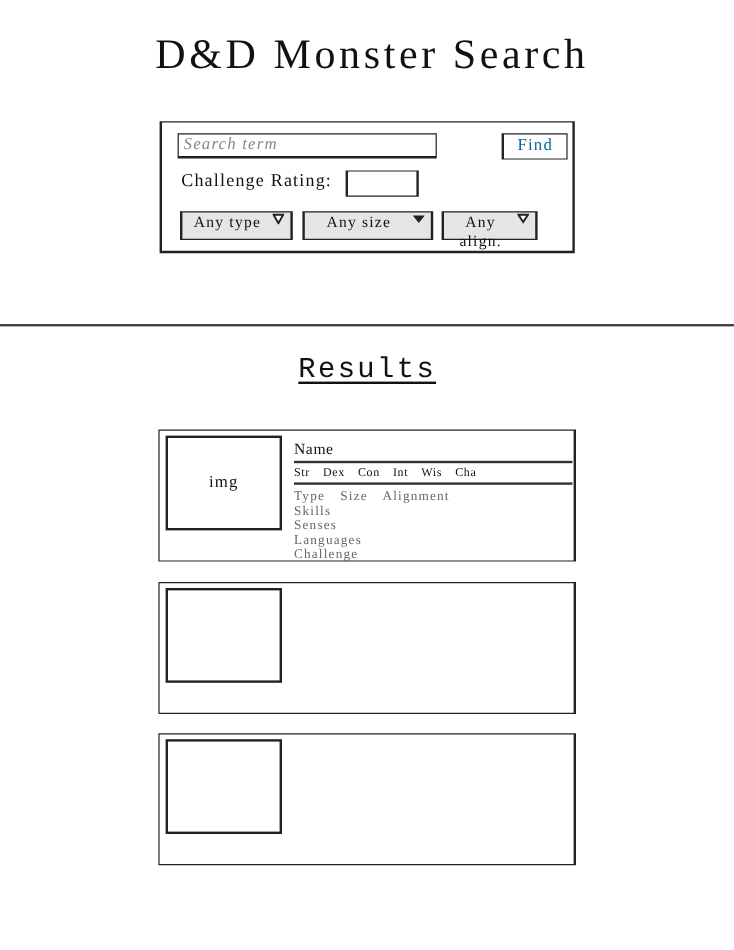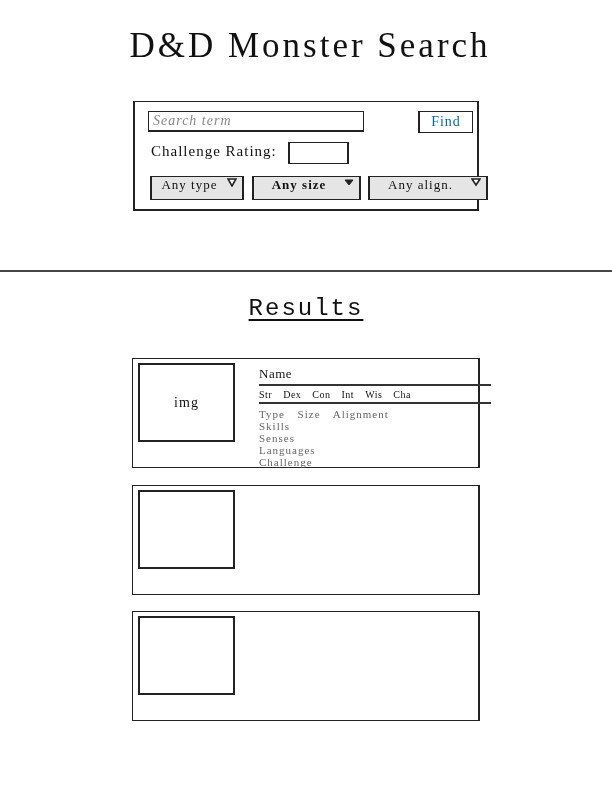--- a/index.html
+++ b/index.html
@@ -19,32 +19,32 @@
            font-family:"Liberation Serif", serif; font-size:14px; letter-spacing:1px; padding:0; cursor:pointer; color:#0369a1; }
   .cr-label { position:absolute; left:16px; top:41px; font-size:15px; letter-spacing:1px; }
   .cr-input { position:absolute; left:153px; top:40px; width:61px; height:22px;
            border:1.5px solid #222; border-left-width:2px; border-right-width:2px; box-sizing:border-box; background:#fff; outline:none; }
   .select { position:absolute; top:74px; height:24px; border:1.5px solid #222;
            border-left-width:2px; border-right-width:2px; box-sizing:border-box; background:#e5e5e5;
            font-size:13px; letter-spacing:1px; display:flex; align-items:flex-start; cursor:pointer; }
   .select .lbl { flex:1; text-align:center; }
   .select .arrow { width:10px; height:10px; margin-right:5px; display:inline-block; }
   .sel-type  { left:15px;  width:94px; }
-  .sel-size  { left:117px; width:109px;font-weight:bold; }
-  .sel-align { left:233px; width:120px; }
+  .sel-size  { left:117px; width:109px; }
+  .sel-align { left:233px; width:80px; }
   .divider { position:absolute; left:0; top:270px; width:612px; height:2px; background:#444; }
   .results-heading { position:absolute; left:0; top:295px; width:612px; text-align:center; }
   .results-heading span { font-size:24px; letter-spacing:2px; text-decoration:underline; text-underline-offset:4px; text-decoration-thickness:2px;font-family:Liberation Mono, monospace; }
   .card { position:absolute; left:132px; width:348px; height:110px; border:1.5px solid #222;
           border-right-width:2px; box-sizing:border-box; background:#fff; }
   .card1 { top:358px; } .card2 { top:485px; } .card3 { top:611px; }
   .card .img { position:absolute; left:5px; top:4px; width:97px; height:79px;
           border:2px solid #222; box-sizing:border-box; display:flex; align-items:center; justify-content:center;
           font-size:14px; letter-spacing:1px; }
-  .card .info { position:absolute; left:112px; top:7px; width:232px;margin-left:14px; }
+  .card .info { position:absolute; left:112px; top:7px; width:232px; }
   .name { font-size:13px; letter-spacing:0.5px; padding-bottom:2px; border-bottom:2.5px solid #333; }
   .stats { font-size:10px; letter-spacing:0.5px; padding:3px 0 2px 0; border-bottom:2.5px solid #333; display:flex; gap:11px; }
   .meta { font-size:11px; letter-spacing:1px; color:#666; line-height:12px; padding-top:4px; }
   .meta .row1 span { margin-right:9px; }
 </style>
 </head>
 <body>
 
 <h1 class="title">D&amp;D Monster Search</h1>
 

